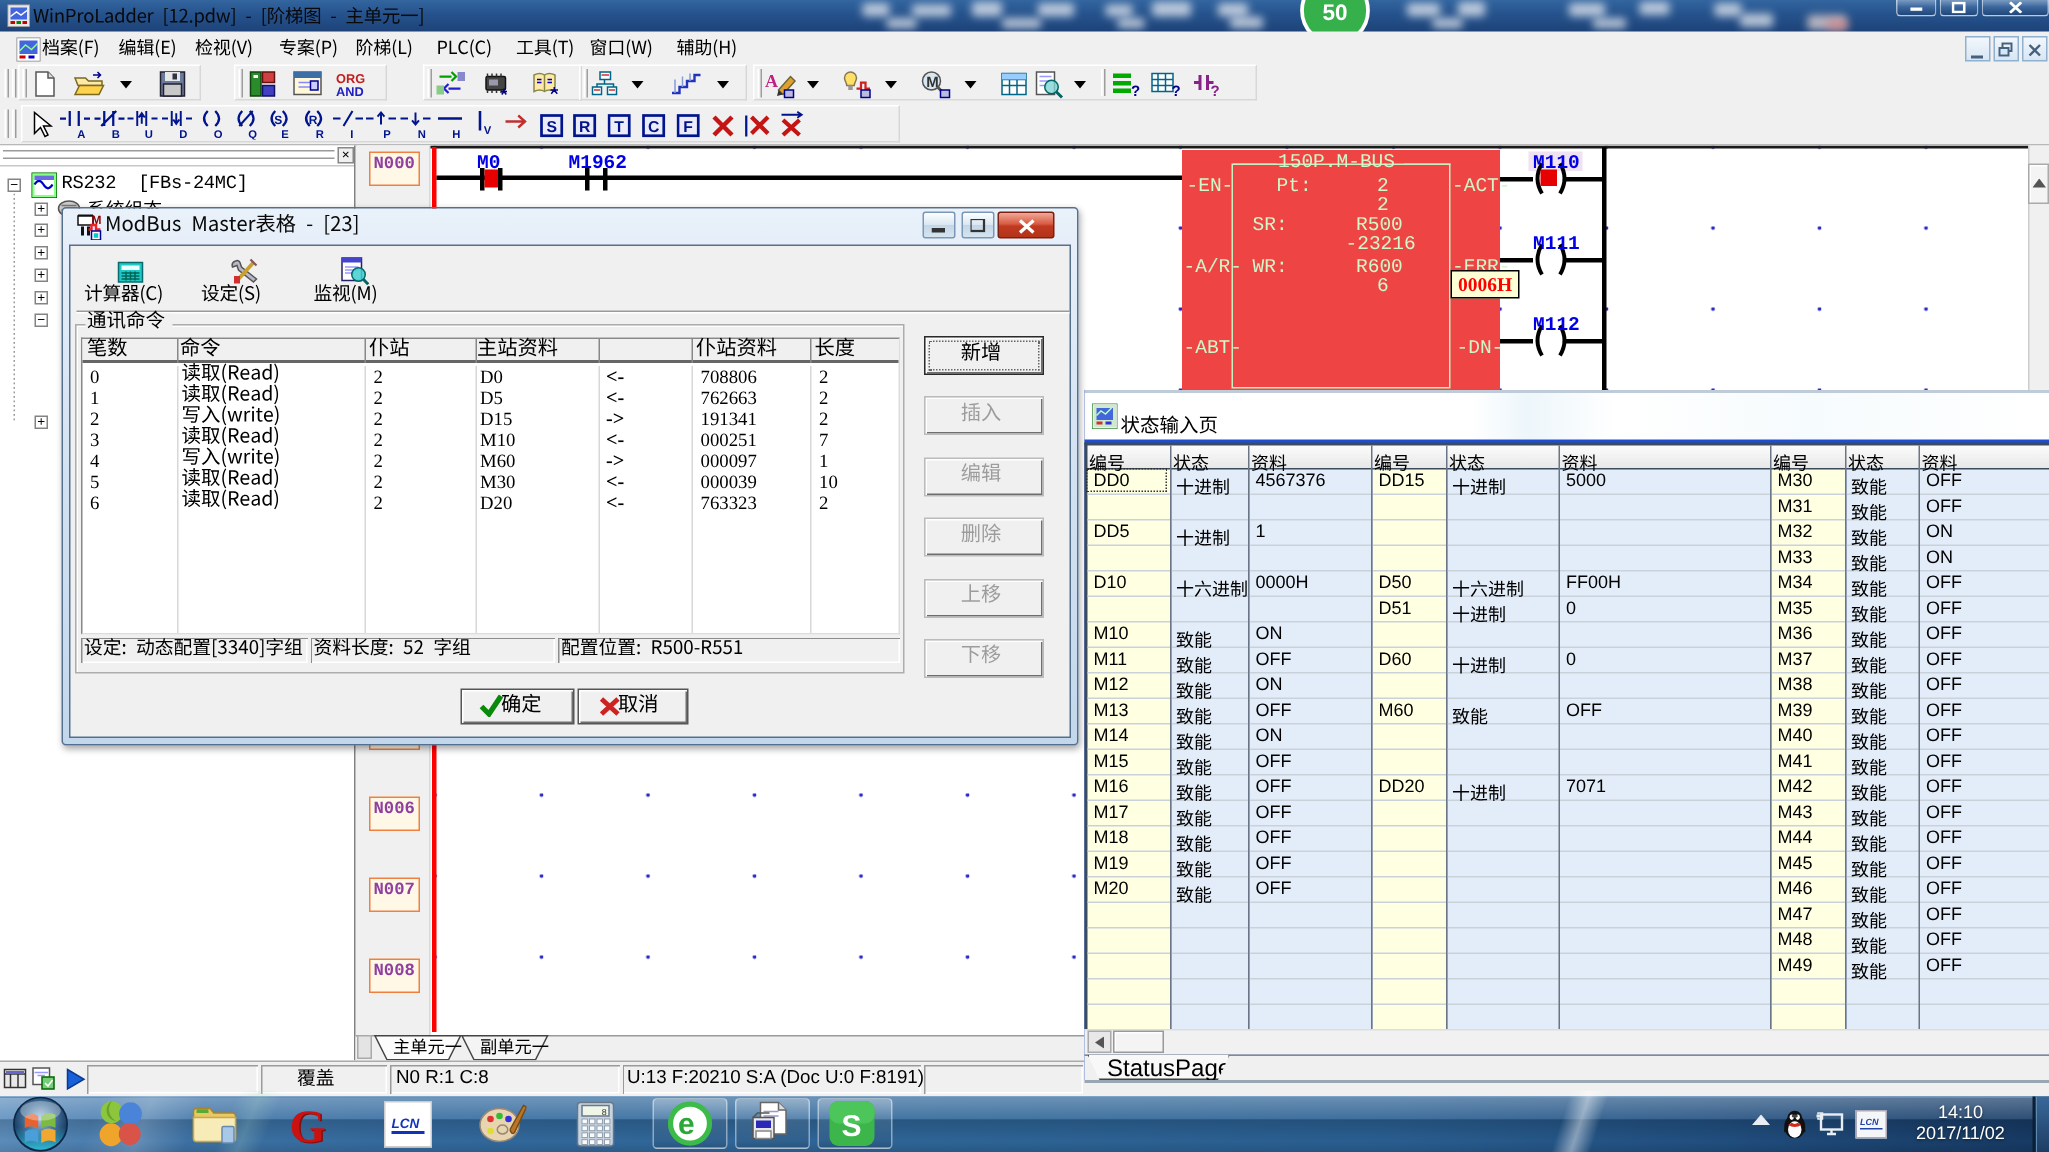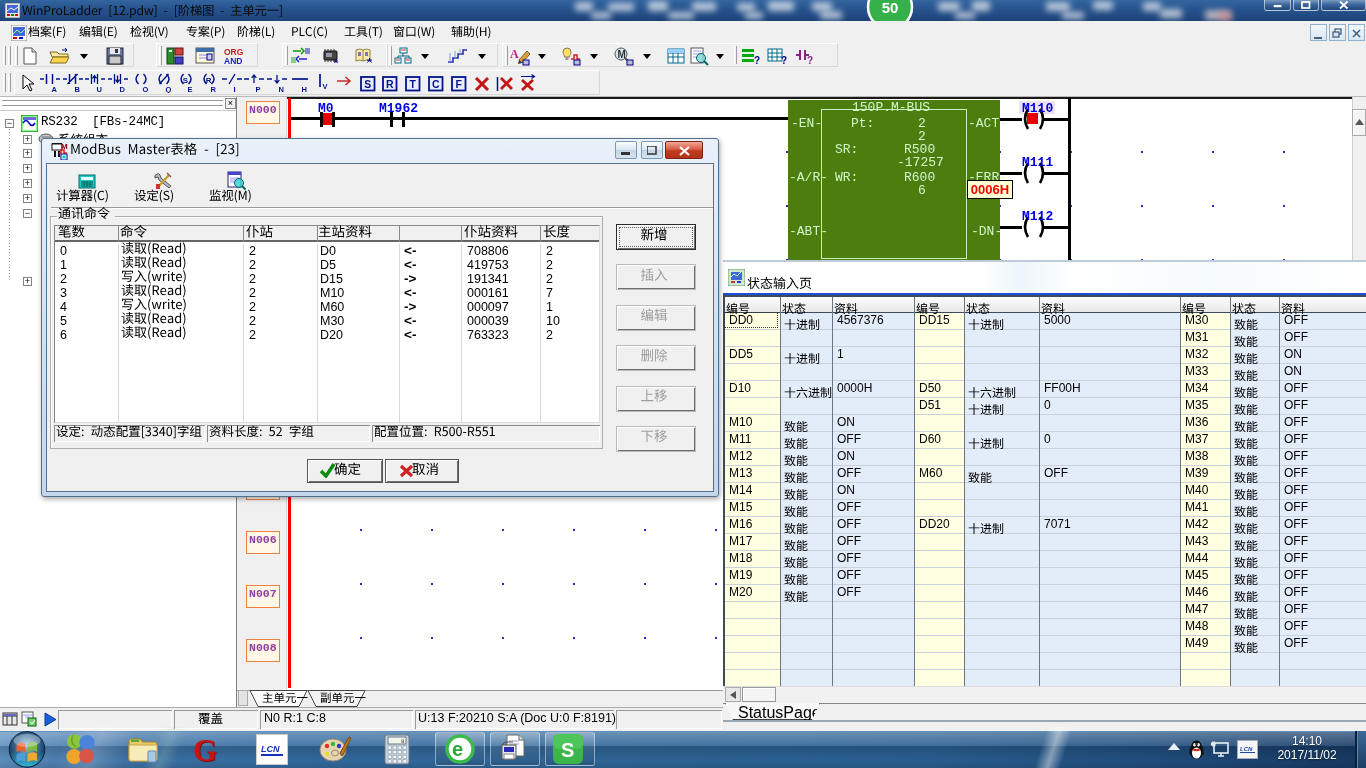--- a/index.html
+++ b/index.html
@@ -1,39 +1,39 @@
 <!DOCTYPE html>
 <html><head><meta charset="utf-8"><style>
 *{margin:0;padding:0;box-sizing:border-box}
 html,body{width:1366px;height:768px;overflow:hidden}
 body{font-family:"Liberation Sans",sans-serif;-webkit-font-smoothing:antialiased}
 #scr{position:absolute;left:0;top:0;width:1366px;height:768px;background:#F0F0F0;overflow:hidden}
 .abs{position:absolute;white-space:nowrap}
-.mono{font-family:Liberation Sans, sans-serif}
+.mono{font-family:Liberation Serif, serif}
 #titlebar{left:0;top:0;width:1366px;height:36px;background:linear-gradient(180deg,#33659F 0%,#26538D 25%,#1C4278 60%,#173C6E 100%);overflow:hidden}
 .blob{position:absolute;background:#E8ECF2;filter:blur(3px);opacity:.75;border-radius:2px}
 .wbtn{top:0;height:12px;background:linear-gradient(180deg,rgba(255,255,255,.35),rgba(255,255,255,.08) 45%,rgba(0,0,0,.12));border:1px solid rgba(255,255,255,.55);border-top:none;border-radius:0 0 3px 3px}
 .wbtn svg{position:absolute;left:50%;top:1px;transform:translateX(-50%)}
 #menubar{left:0;top:21px;width:1366px;height:21px;background:#F0F0F0}
 .mdib{top:24px;width:17px;height:17px;background:linear-gradient(180deg,#F2F7FC,#D8E6F4);border:1px solid #8FB0CE;color:#3A5A7A;font-size:11px;text-align:center;line-height:15px}
 #tb1{left:0;top:42px;width:1366px;height:27px;background:#F0F0F0}
 #tb2{left:0;top:69px;width:1366px;height:28px;background:#F0F0F0;border-bottom:1px solid #B8B8B8}
 .grip{position:absolute;top:4px;bottom:4px;width:3px;border-left:1px solid #fff;border-right:1px solid #9d9d9d;margin-right:2px}
 .tsec{position:absolute;top:1px;height:24px;border:1px solid #D7D7D7;border-top-color:#fff;border-left-color:#fff}
 .dd{position:absolute;width:0;height:0;border-left:4px solid transparent;border-right:4px solid transparent;border-top:5px solid #000}
 #tree{left:0;top:97px;width:237px;height:610px;background:#fff;border-right:1px solid #808080}
 .titem{position:absolute;font-family:"Liberation Mono",monospace;font-size:13px;color:#000}
 .pbox{position:absolute;width:9px;height:9px;background:#fff;border:1px solid #848484;font-size:9px;line-height:7px;text-align:center;color:#000}
 #ladder{left:238px;top:97px;width:1114px;height:593px;background:#fff;overflow:hidden}
 #lgrid{position:absolute;left:0;top:0;width:1114px;height:593px;background-image:radial-gradient(circle at 52px 1px,#2A2AC8 1px,rgba(0,0,0,0) 1.5px);background-size:71px 54px}
 .nbox{position:absolute;left:8px;width:34px;height:23px;background:#FFF8E6;border:1px solid #F08040;color:#8F3F9F;font-family:"Liberation Mono",monospace;font-size:11.5px;font-weight:bold;padding:2px 0 0 2px;line-height:11px}
 .lbl{position:absolute;font-family:"Liberation Mono",monospace;font-size:13px;font-weight:bold;color:#0000E6}
 .wire{position:absolute;height:3px;background:#000}
 .vbar{position:absolute;width:3px;background:#000}
-#fb{position:absolute;left:550px;top:3px;width:212px;height:161px;background:#4d7c0f}
+#fb{position:absolute;left:550px;top:3px;width:212px;height:161px;background:#ef4444}
 #fbi{position:absolute;left:33px;top:9px;width:146px;height:150px;border:1px solid #C5F0C0}
 .fbt{position:absolute;font-family:"Liberation Mono",monospace;font-size:13px;color:#CFF7C8;white-space:pre}
 #panel{z-index:2;left:723px;top:260px;width:643px;height:460px;background:#1d4ed8;border-top:2px solid #BFCBD8;box-shadow:0 2px 0 #9AA6B2}
 #ptbl{position:absolute;left:0px;top:33px;width:643px;height:391px;border-top:2px solid #3C4C5C;border-left:2px solid #3C4C5C}
 .pcell{position:absolute;overflow:hidden;font-size:12px;color:#000;padding:2px 0 0 3px}
 .yel{background:#FFFFE1}.blu{background:#E3EDF9}
 .pvline{position:absolute;top:0;width:1px;background:#6A7686;height:391px}
 .phline{position:absolute;left:0;width:643px;height:1px;background:#C9D1DB}
 #dlg{z-index:4;left:41px;top:138px;width:678px;height:359px;border:1px solid #55708E;border-radius:3px;background:linear-gradient(180deg,#E9F1FA 0%,#D6E4F3 40%,#C3D7EC 100%);box-shadow:1px 2px 5px rgba(0,0,0,.35)}
 #dbody{position:absolute;left:4px;top:24px;right:4px;bottom:4px;background:#F0F0F0;border:1px solid #55708E}
@@ -389,21 +389,21 @@
         <div id="fbi"></div>
         <div class="fbt" style="left:64px;top:0px">150P.M-BUS</div>
         <div class="abs" style="left:34px;top:9px;width:29px;height:1px;background:#C5F0C0"></div>
         <div class="abs" style="left:148px;top:9px;width:31px;height:1px;background:#C5F0C0"></div>
         <div class="fbt" style="left:3px;top:16px">-EN-</div>
         <div class="fbt" style="left:63px;top:16px">Pt:</div>
         <div class="fbt" style="left:130px;top:16px">2</div>
         <div class="fbt" style="left:130px;top:29px">2</div>
         <div class="fbt" style="left:47px;top:42px">SR:</div>
         <div class="fbt" style="left:116px;top:42px">R500</div>
-        <div class="fbt" style="left:109px;top:55px">-17257</div>
+        <div class="fbt" style="left:109px;top:55px">-23216</div>
         <div class="fbt" style="left:1px;top:70px">-A/R-</div>
         <div class="fbt" style="left:47px;top:70px">WR:</div>
         <div class="fbt" style="left:116px;top:70px">R600</div>
         <div class="fbt" style="left:130px;top:83px">6</div>
         <div class="fbt" style="left:1px;top:124px">-ABT-</div>
         <div class="fbt" style="left:180px;top:16px">-ACT-</div>
         <div class="fbt" style="left:180px;top:70px">-ERR-</div>
         <div class="fbt" style="left:183px;top:124px">-DN-</div>
       </div>
       <div class="wire" style="left:762px;top:21px;width:22px"></div>
@@ -916,33 +916,33 @@
           <div class="abs mono" style="left:13px;top:242px;font-size:12.5px;font-weight:400">0</div>
           <div class="abs mono" style="left:202px;top:242px;font-size:12.5px;font-weight:400">2</div>
           <div class="abs mono" style="left:273px;top:242px;font-size:12.5px;font-weight:400">D0</div>
           <div class="abs mono" style="left:357px;top:241px;font-size:13.5px;font-weight:700">&lt;-</div>
           <div class="abs mono" style="left:420px;top:242px;font-size:12.5px;font-weight:400">708806</div>
           <div class="abs mono" style="left:499px;top:242px;font-size:12.5px;font-weight:400">2</div>
           <div class="abs mono" style="left:13px;top:256px;font-size:12.5px;font-weight:400">1</div>
           <div class="abs mono" style="left:202px;top:256px;font-size:12.5px;font-weight:400">2</div>
           <div class="abs mono" style="left:273px;top:256px;font-size:12.5px;font-weight:400">D5</div>
           <div class="abs mono" style="left:357px;top:255px;font-size:13.5px;font-weight:700">&lt;-</div>
-          <div class="abs mono" style="left:420px;top:256px;font-size:12.5px;font-weight:400">419753</div>
+          <div class="abs mono" style="left:420px;top:256px;font-size:12.5px;font-weight:400">762663</div>
           <div class="abs mono" style="left:499px;top:256px;font-size:12.5px;font-weight:400">2</div>
           <div class="abs mono" style="left:13px;top:270px;font-size:12.5px;font-weight:400">2</div>
           <div class="abs mono" style="left:202px;top:270px;font-size:12.5px;font-weight:400">2</div>
           <div class="abs mono" style="left:273px;top:270px;font-size:12.5px;font-weight:400">D15</div>
           <div class="abs mono" style="left:357px;top:269px;font-size:13.5px;font-weight:700">-&gt;</div>
           <div class="abs mono" style="left:420px;top:270px;font-size:12.5px;font-weight:400">191341</div>
           <div class="abs mono" style="left:499px;top:270px;font-size:12.5px;font-weight:400">2</div>
           <div class="abs mono" style="left:13px;top:284px;font-size:12.5px;font-weight:400">3</div>
           <div class="abs mono" style="left:202px;top:284px;font-size:12.5px;font-weight:400">2</div>
           <div class="abs mono" style="left:273px;top:284px;font-size:12.5px;font-weight:400">M10</div>
           <div class="abs mono" style="left:357px;top:283px;font-size:13.5px;font-weight:700">&lt;-</div>
-          <div class="abs mono" style="left:420px;top:284px;font-size:12.5px;font-weight:400">000161</div>
+          <div class="abs mono" style="left:420px;top:284px;font-size:12.5px;font-weight:400">000251</div>
           <div class="abs mono" style="left:499px;top:284px;font-size:12.5px;font-weight:400">7</div>
           <div class="abs mono" style="left:13px;top:298px;font-size:12.5px;font-weight:400">4</div>
           <div class="abs mono" style="left:202px;top:298px;font-size:12.5px;font-weight:400">2</div>
           <div class="abs mono" style="left:273px;top:298px;font-size:12.5px;font-weight:400">M60</div>
           <div class="abs mono" style="left:357px;top:297px;font-size:13.5px;font-weight:700">-&gt;</div>
           <div class="abs mono" style="left:420px;top:298px;font-size:12.5px;font-weight:400">000097</div>
           <div class="abs mono" style="left:499px;top:298px;font-size:12.5px;font-weight:400">1</div>
           <div class="abs mono" style="left:13px;top:312px;font-size:12.5px;font-weight:400">5</div>
           <div class="abs mono" style="left:202px;top:312px;font-size:12.5px;font-weight:400">2</div>
           <div class="abs mono" style="left:273px;top:312px;font-size:12.5px;font-weight:400">M30</div>

